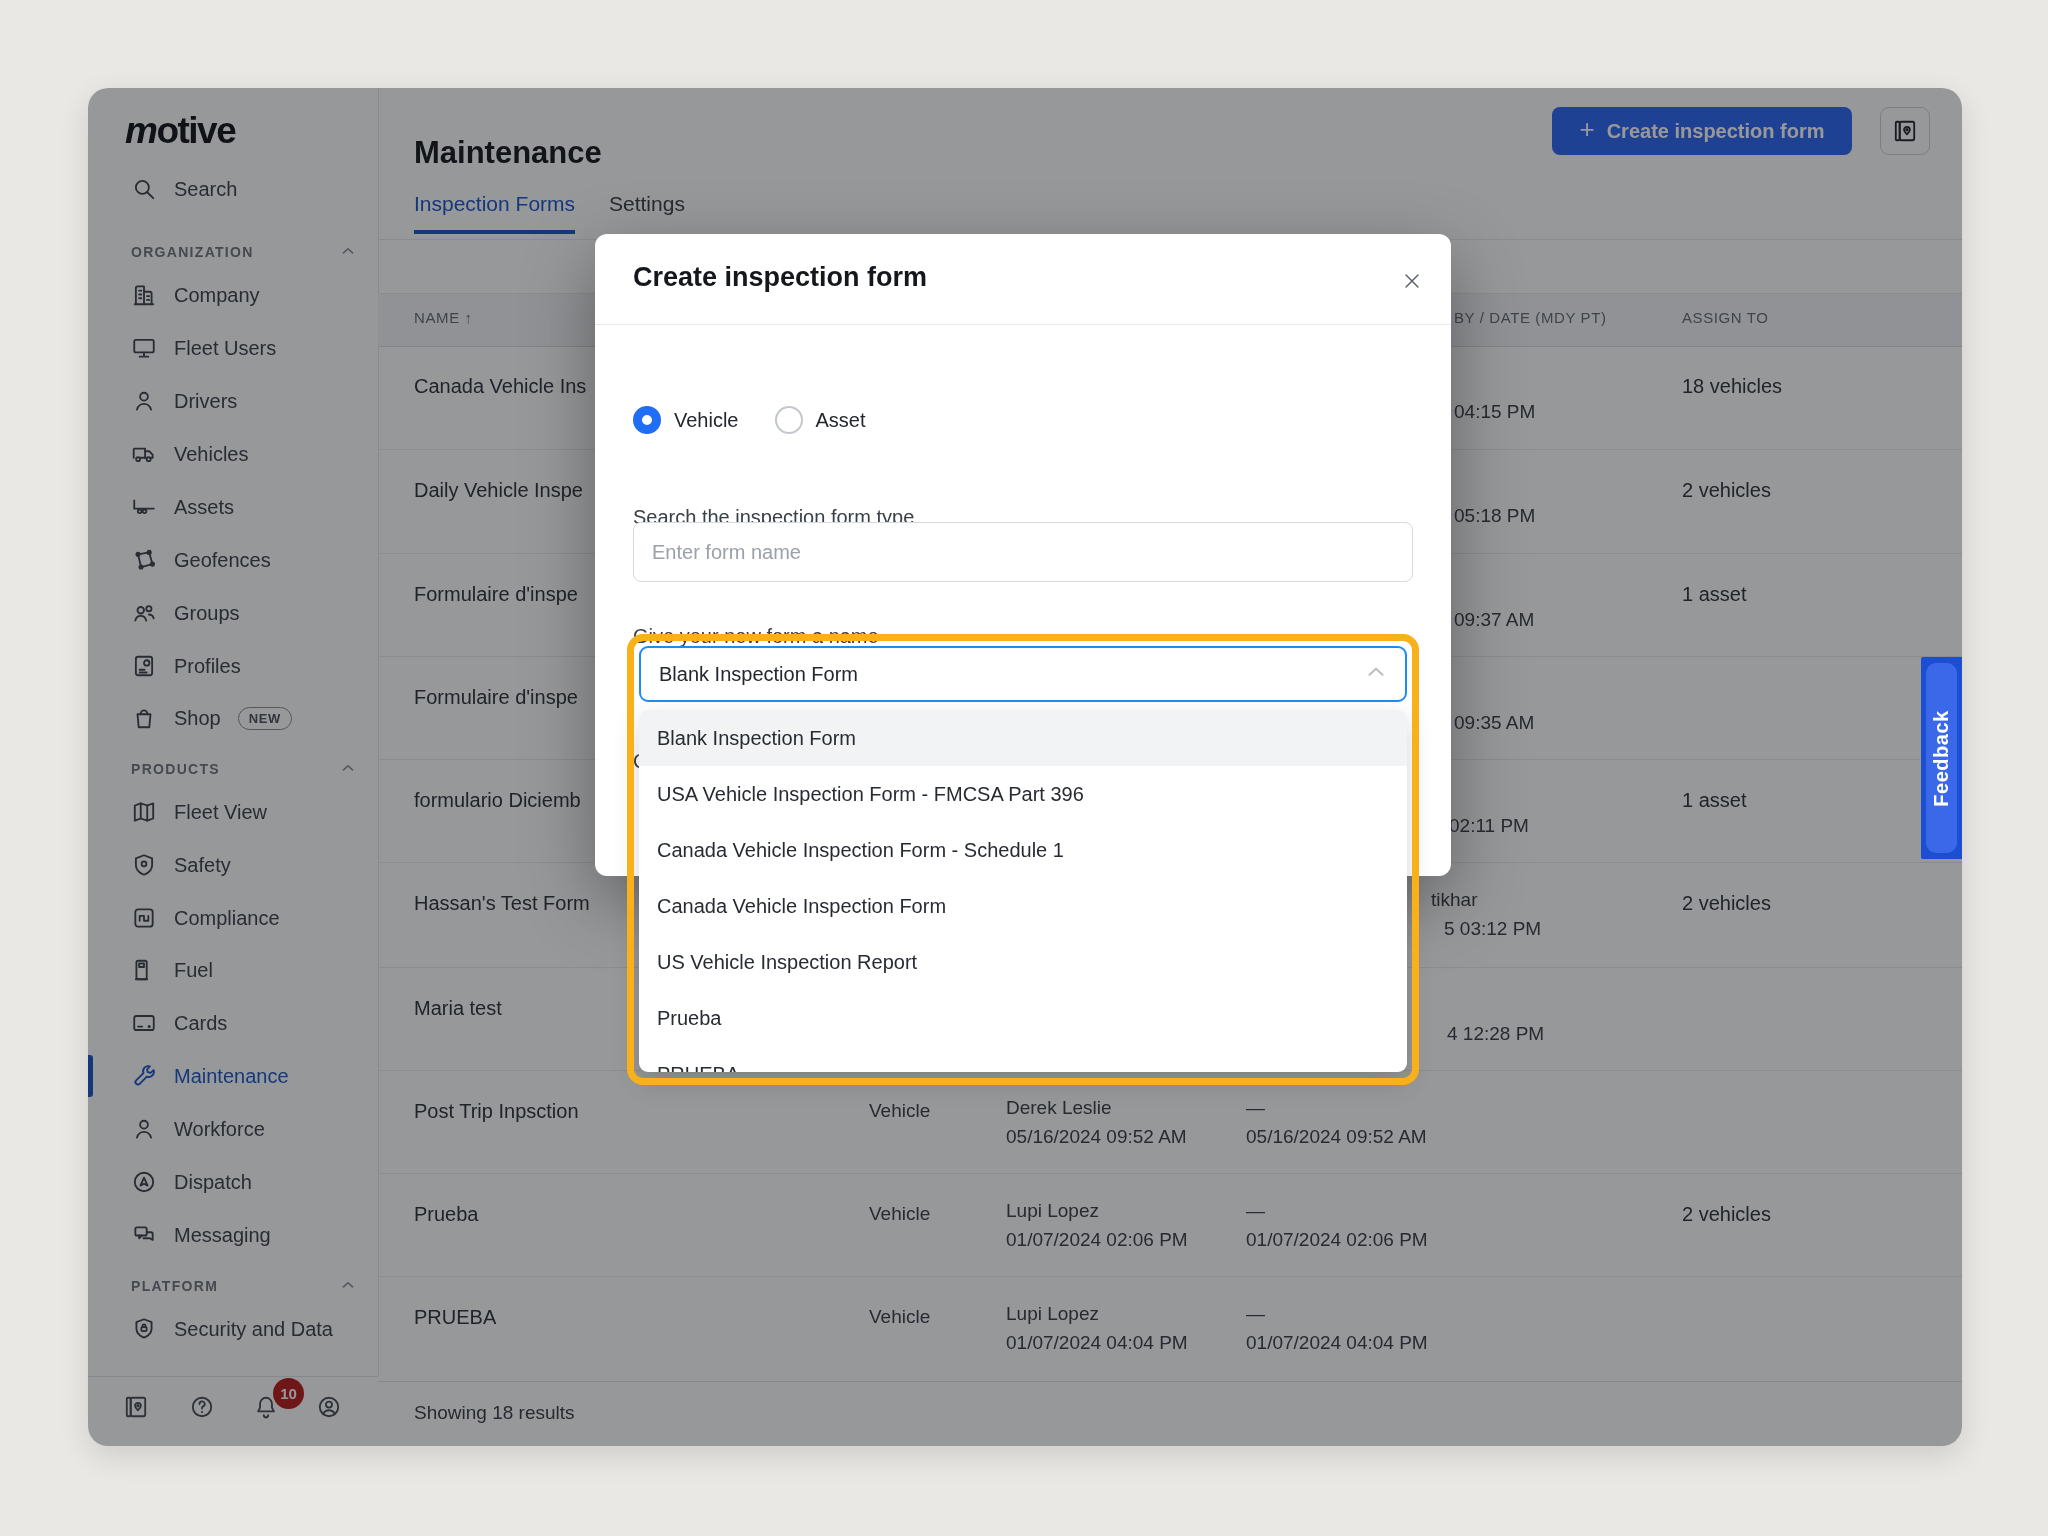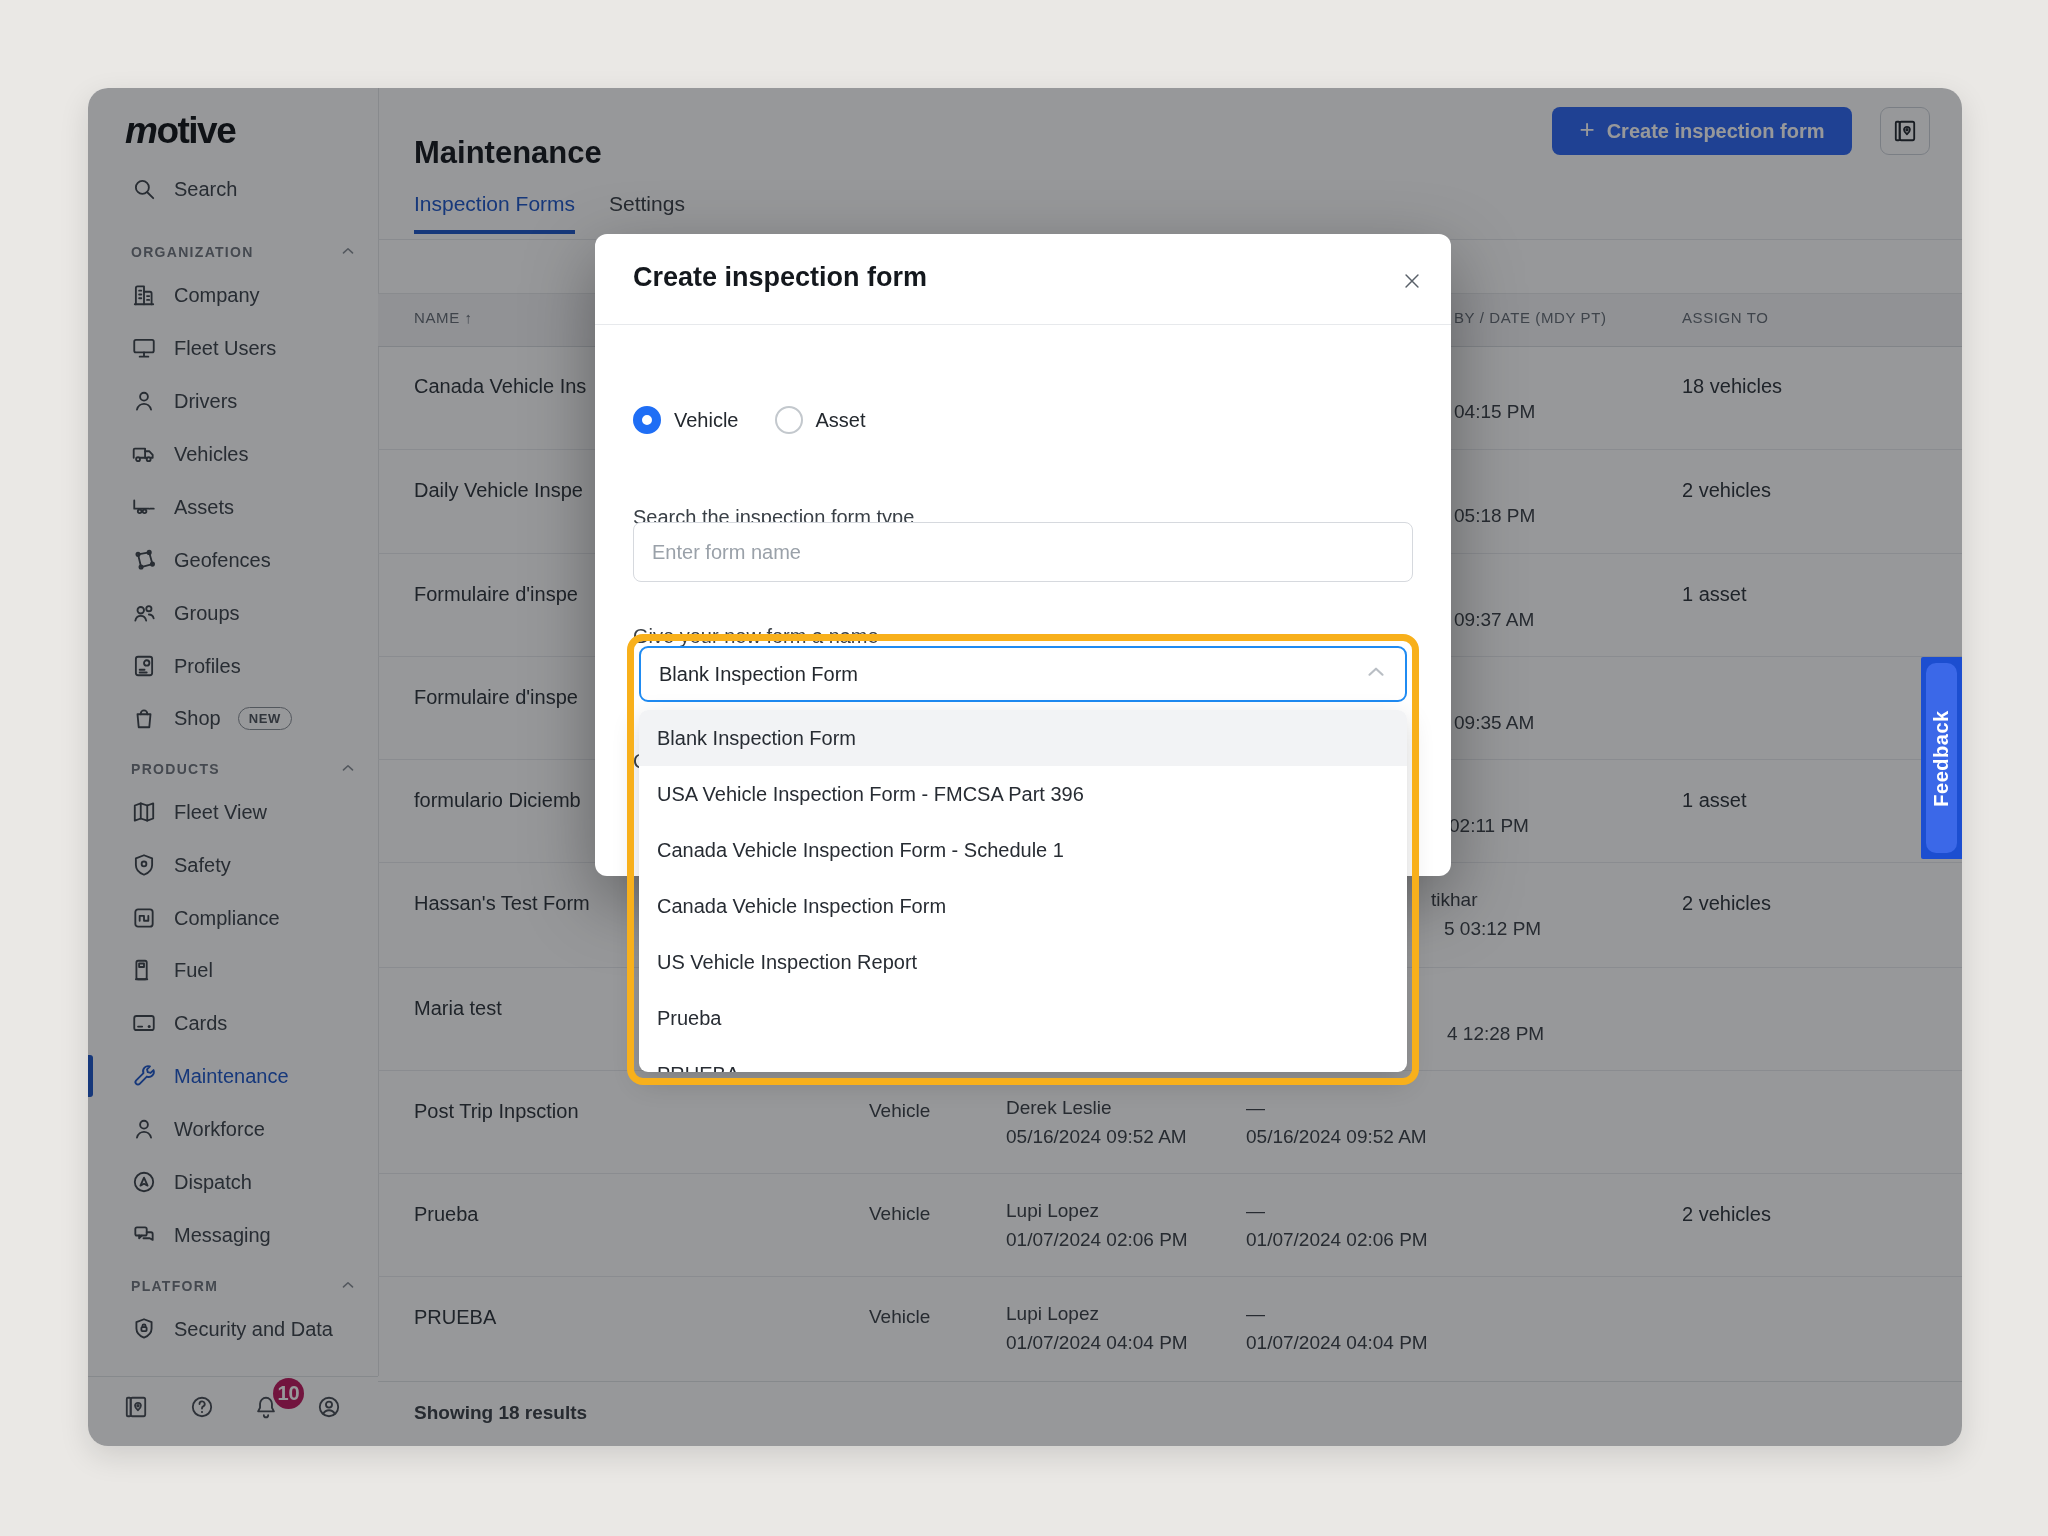--- a/index.html
+++ b/index.html
@@ -14,21 +14,21 @@
   .side-item .lbl{white-space:nowrap;}
   .side-item.active{color:#1d56c8;}
   .side-item.active::before{content:"";position:absolute;left:0;top:2px;bottom:2px;width:5px;background:#1d56c8;border-radius:0 3px 3px 0;}
   .side-section{position:absolute;left:43px;width:230px;height:30px;display:flex;align-items:center;color:#6f757d;font-size:14px;font-weight:700;letter-spacing:1.3px;}
   .side-section .chev{position:absolute;right:4px;color:#8a9097;}
   .icon{display:inline-flex;align-items:center;justify-content:center;}
   .icon svg{display:block;}
   .new-pill{font-size:13px;font-weight:600;color:#4c525a;border:1.5px solid #878d94;border-radius:999px;padding:3px 10px;letter-spacing:.6px;}
   #side-footer{position:absolute;left:0;top:1288px;width:290px;height:70px;border-top:1px solid #e2e4e7;}
   #side-footer .f-ic{position:absolute;top:17px;color:#474d55;}
-  .bell-badge{position:absolute;left:185px;top:1px;width:31px;height:31px;border-radius:50%;background:#be185d;color:#fff;font-size:20px;font-weight:700;display:flex;align-items:center;justify-content:center;}
+  .bell-badge{position:absolute;left:185px;top:1px;width:31px;height:31px;border-radius:50%;background:#b91c1c;color:#fff;font-size:15px;font-weight:700;display:flex;align-items:center;justify-content:center;}
 
   
   #content{position:absolute;left:290px;top:0;width:1584px;height:1358px;}
   .page-title{position:absolute;left:36px;top:26px;font-size:31px;font-weight:700;color:#14181d;}
   .tab{position:absolute;top:104px;font-size:21px;color:#3a4047;padding-bottom:14px;}
   .tab.active{color:#1d56c8;border-bottom:4px solid #1d56c8;}
   .tabs-border{position:absolute;left:0;top:151px;width:1584px;height:1px;background:#e7e9ec;}
   .create-btn{position:absolute;left:1174px;top:19px;width:300px;height:48px;background:#2c66f2;border:none;border-radius:8px;color:#fff;font-size:20px;font-weight:600;display:flex;align-items:center;justify-content:center;gap:12px;font-family:inherit;}
   .create-btn .plus{font-size:26px;font-weight:400;margin-top:-3px;}
   .guide-btn{position:absolute;left:1502px;top:19px;width:50px;height:48px;border:1.5px solid #cdd2d8;border-radius:9px;background:#fff;color:#23282e;display:flex;align-items:center;justify-content:center;}
@@ -38,21 +38,21 @@
   .thead{position:absolute;left:0;top:0;width:1584px;height:52px;background:#f4f5f7;border-top:1px solid #e6e8ea;border-bottom:1px solid #d9dce0;}
   .th{position:absolute;top:15px;font-size:15px;font-weight:400;color:#656c75;letter-spacing:.6px;white-space:nowrap;}
   .trow{position:absolute;left:0;width:1584px;border-bottom:1px solid #e8eaed;}
   .cell{position:absolute;white-space:nowrap;color:#2d333a;}
   .c-name{left:36px;top:30px;font-size:20px;}
   .c-type{left:491px;top:30px;font-size:19px;color:#3a4047;}
   .l1{top:27px;font-size:19px;color:#3a4047;}
   .l2{top:56px;font-size:19px;color:#3a4047;}
   .c-assign{left:1594px;top:30px;font-size:20px;}
   .tfoot{position:absolute;left:0;width:1584px;height:64px;border-top:1px solid #e2e4e7;}
-  .tfoot span{position:absolute;left:36px;top:20px;font-size:19px;font-weight:700;color:#3a4047;}
+  .tfoot span{position:absolute;left:36px;top:20px;font-size:19px;font-weight:400;color:#3a4047;}
 
   
   #backdrop{position:absolute;left:0;top:0;width:1874px;height:1358px;background:rgba(14,17,20,0.43);z-index:30;}
   #feedback-tab{position:absolute;left:1833px;top:569px;width:41px;height:202px;background:#1c4ed0;z-index:35;border-radius:2px 0 0 2px;}
   #feedback-tab .inner{position:absolute;left:5px;top:6px;width:31px;height:190px;background:#3b68e8;border-radius:10px;display:flex;align-items:center;justify-content:center;}
   #feedback-tab .txt{color:#fff;font-size:20px;font-weight:700;letter-spacing:.5px;transform:rotate(-90deg);white-space:nowrap;}
   #modal{position:absolute;left:507px;top:146px;width:856px;height:642px;background:#fff;border-radius:12px;z-index:40;box-shadow:0 24px 70px rgba(0,0,0,.35);}
   .modal-title{position:absolute;left:38px;top:28px;font-size:27px;font-weight:700;color:#14181d;}
   .modal-close{position:absolute;left:800px;top:30px;width:34px;height:34px;color:#596069;display:flex;align-items:center;justify-content:center;background:none;border:none;}
   .modal-divider{position:absolute;left:0;top:90px;width:856px;height:1px;background:#e7e9ec;}

